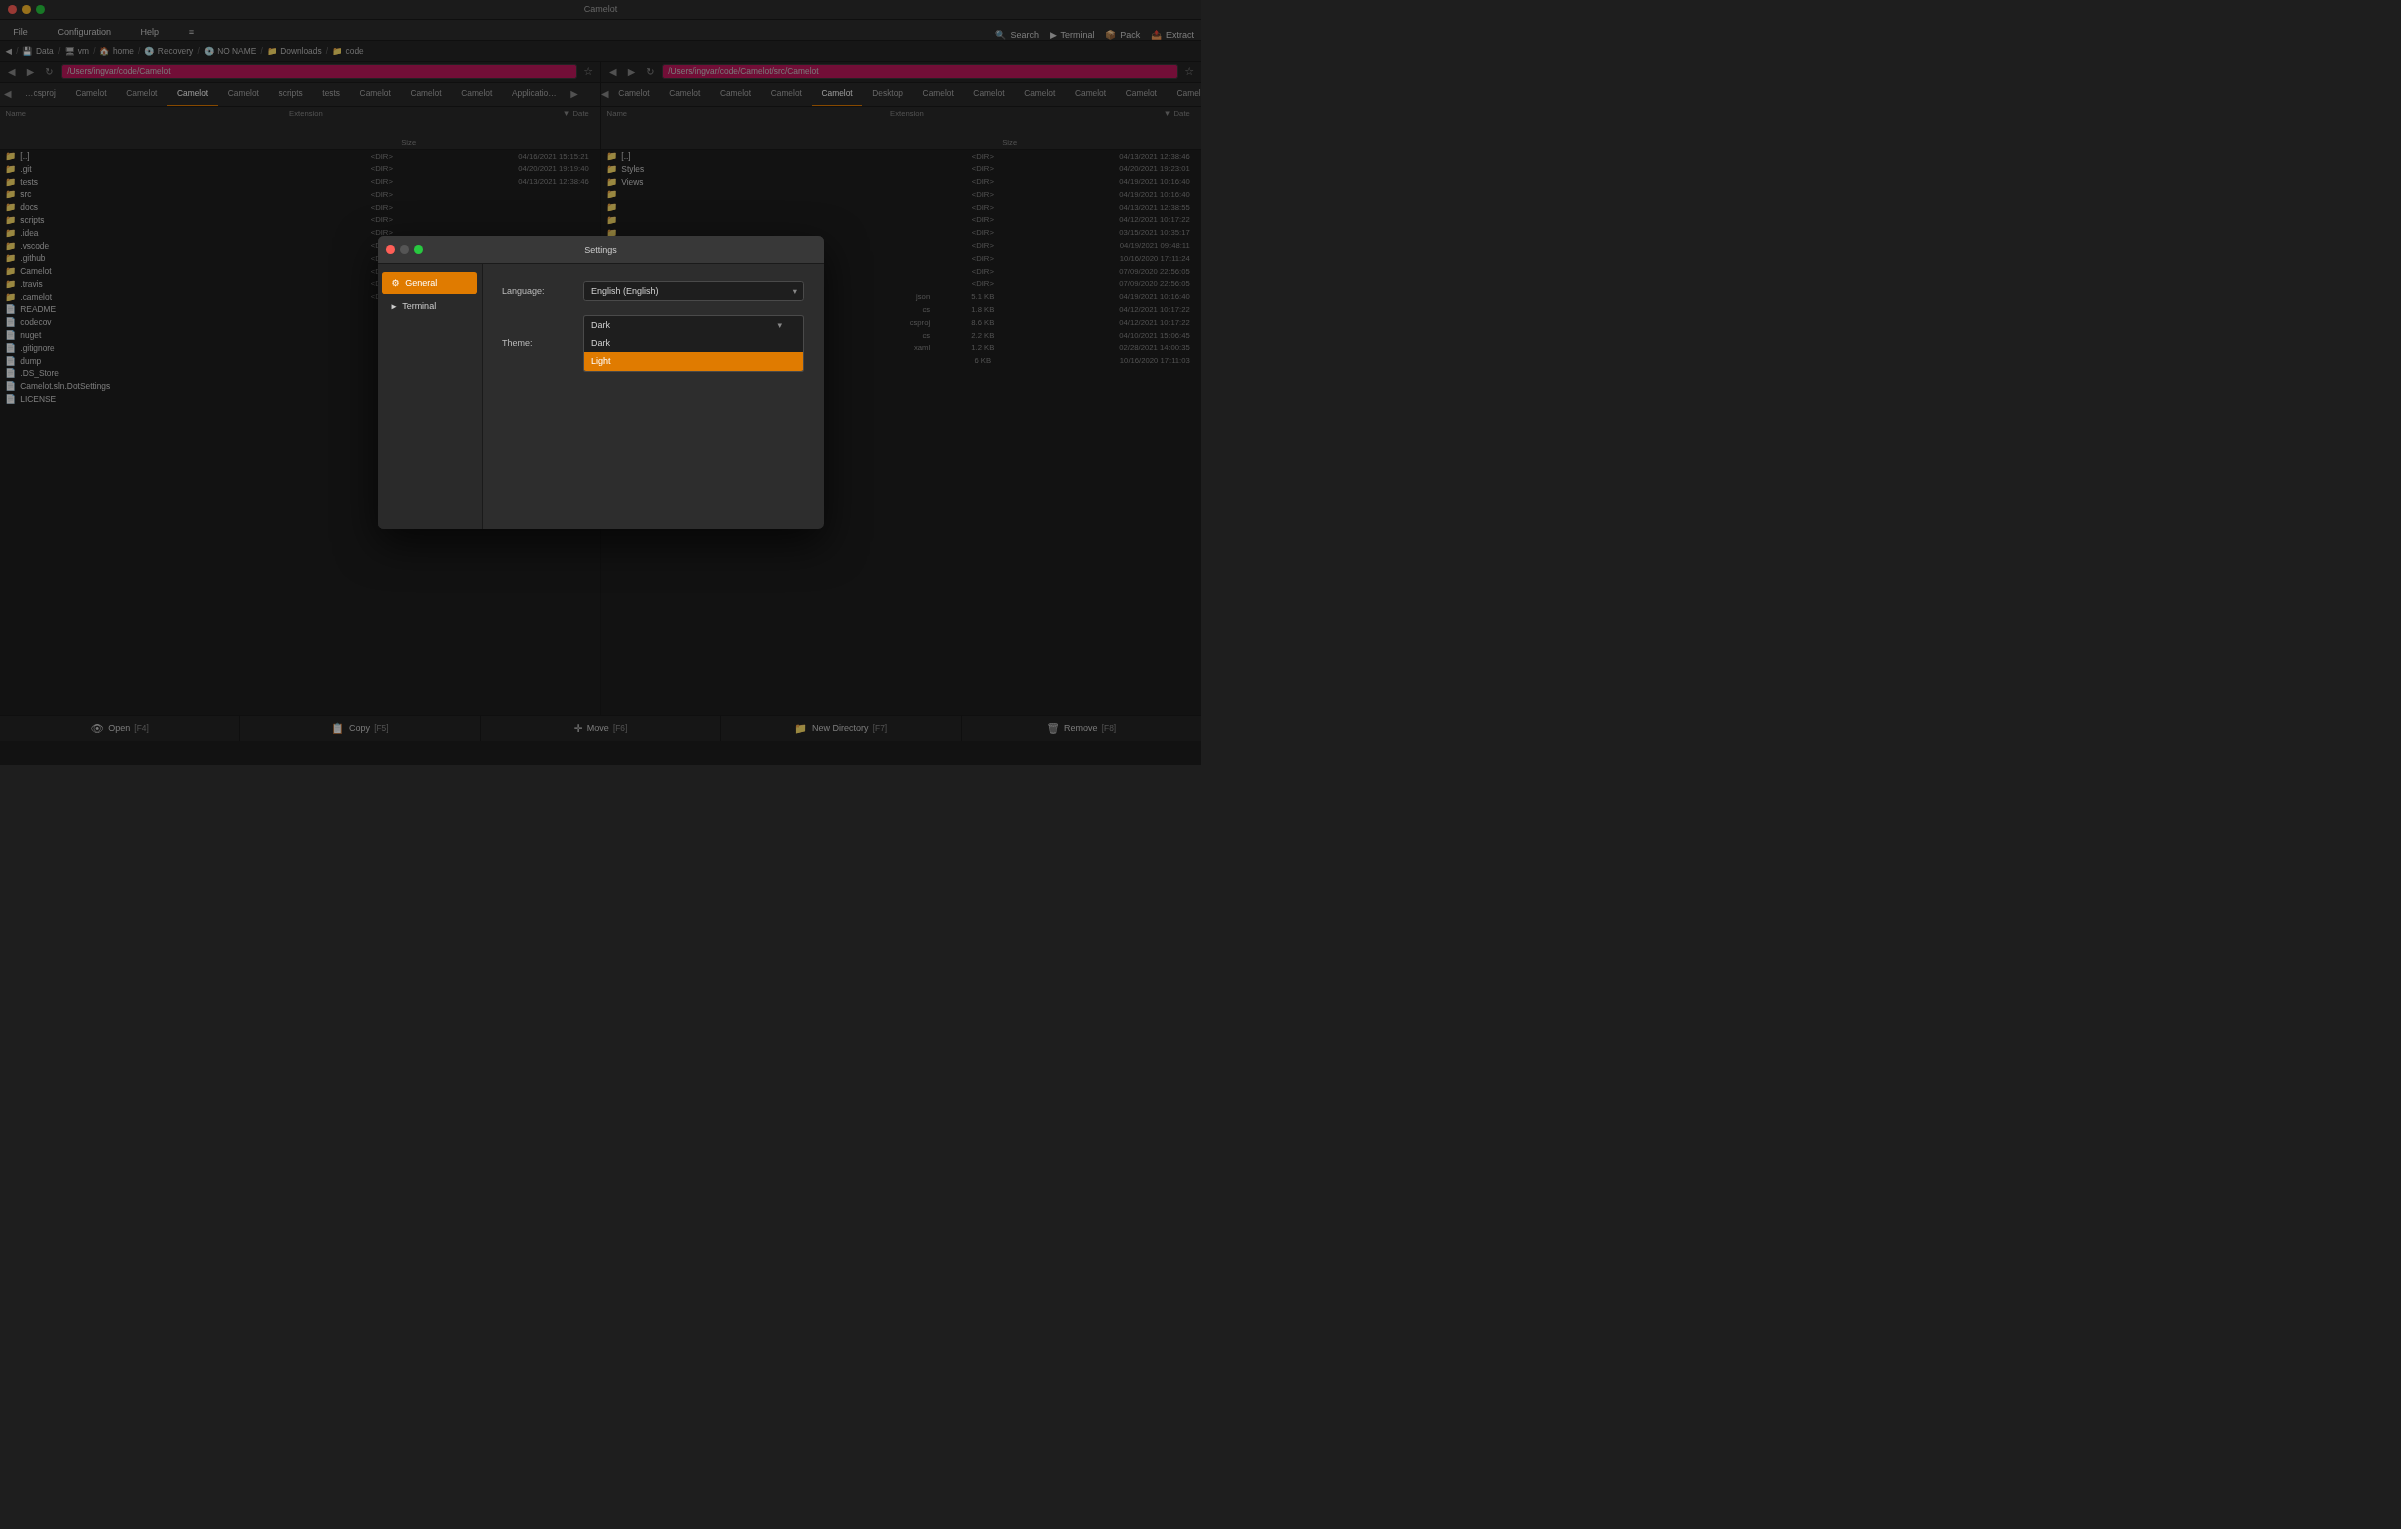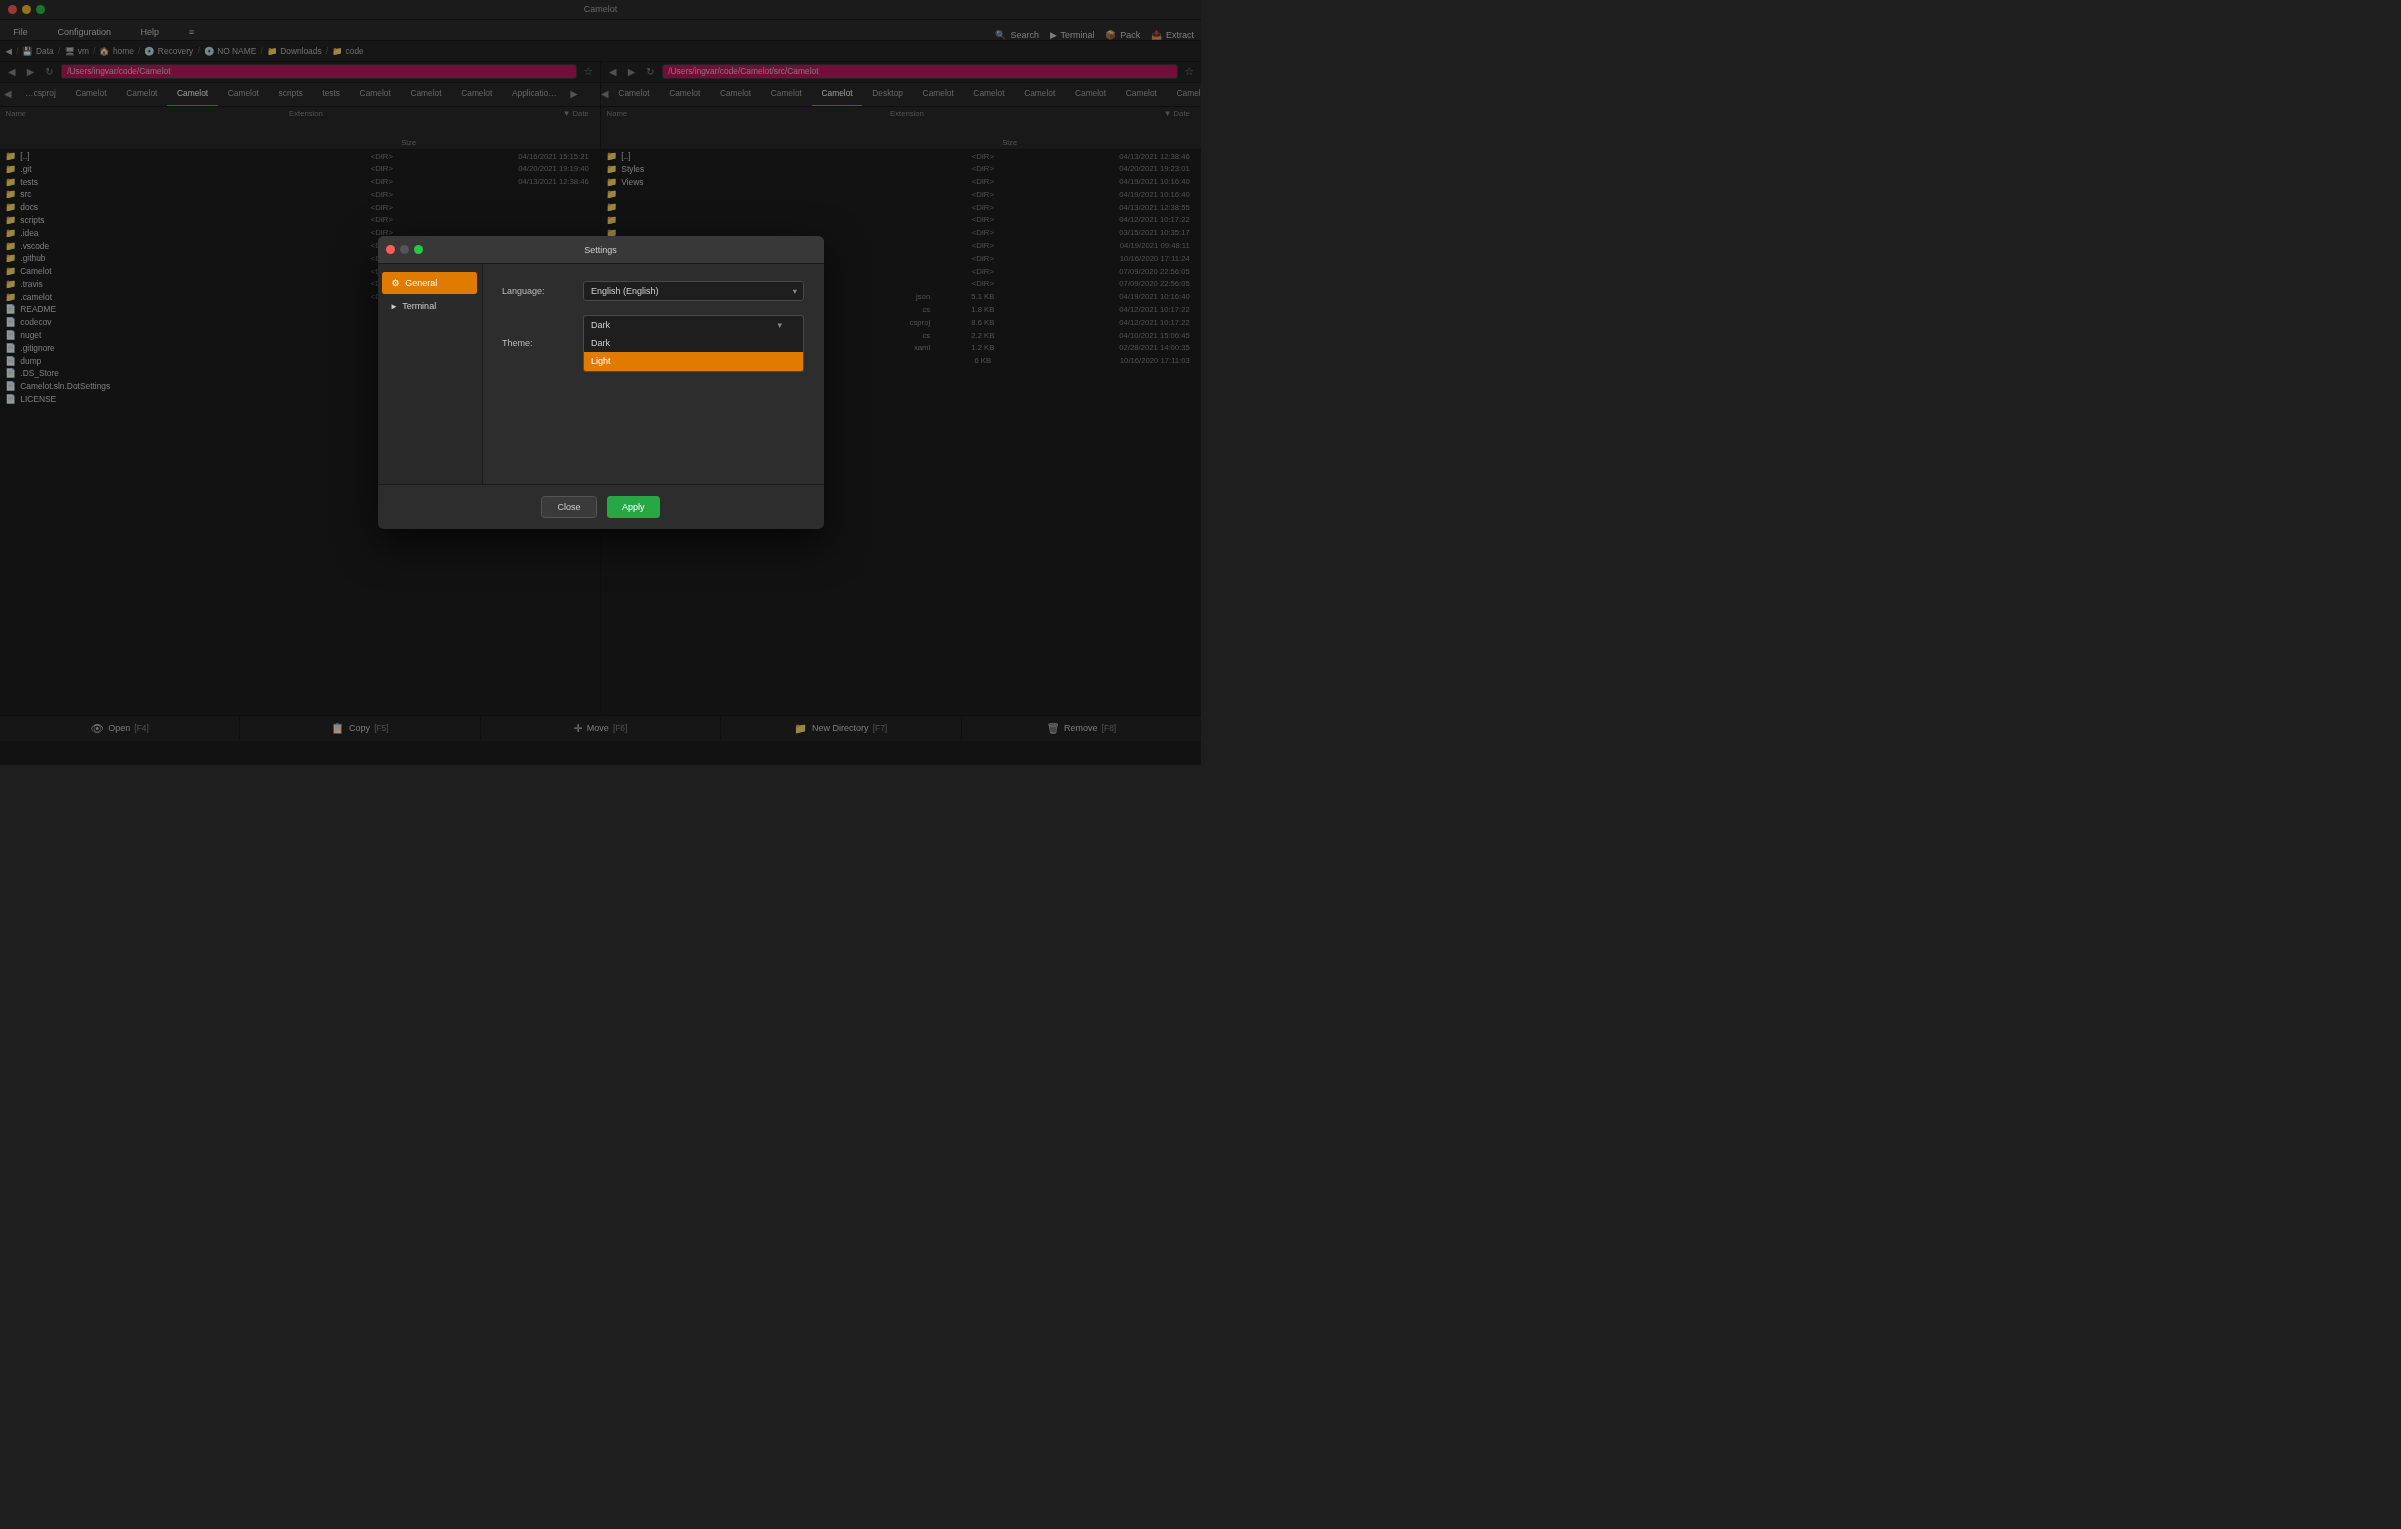--- a/index.html
+++ b/index.html
@@ -894,19 +894,15 @@
               <div class="dropdown-open">
                 <div class="dropdown-option">Dark</div>
                 <div class="dropdown-option selected">Light</div>
               </div>
             </div>
           </div>
         </div>
       </div>
     </div>
 
-    <div class="dialog-footer">
-      <button class="btn-close-dialog">Close</button>
-      <button class="btn-apply">Apply</button>
-    </div>
   </div>
 </div>
 
 
 </body></html>

